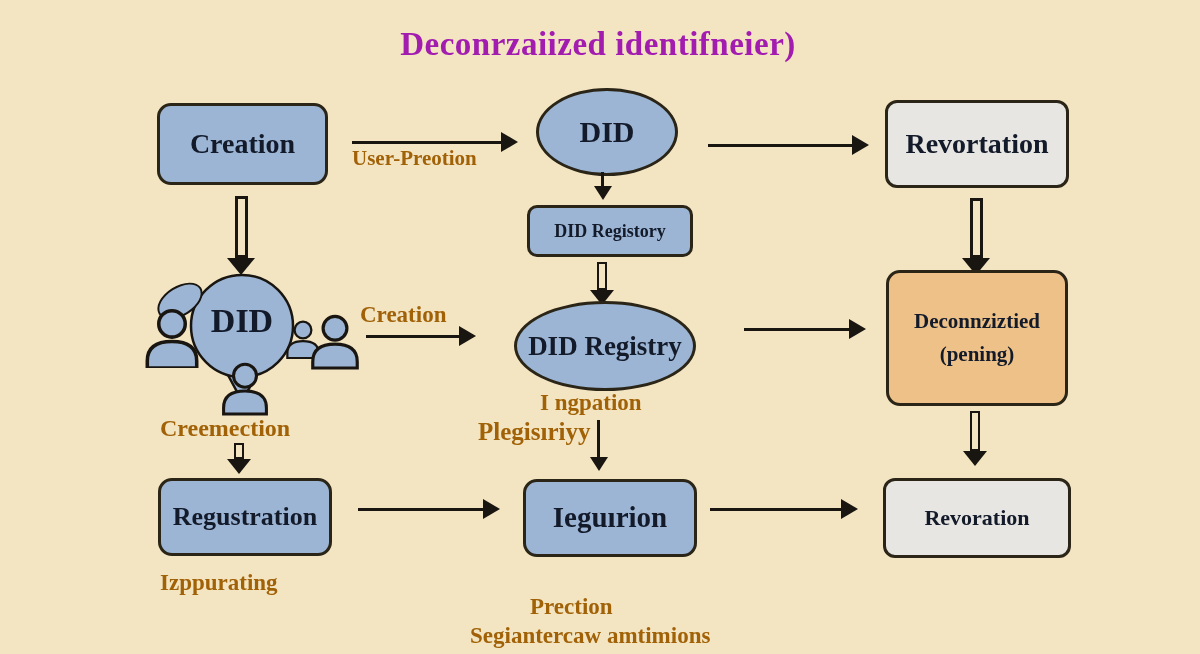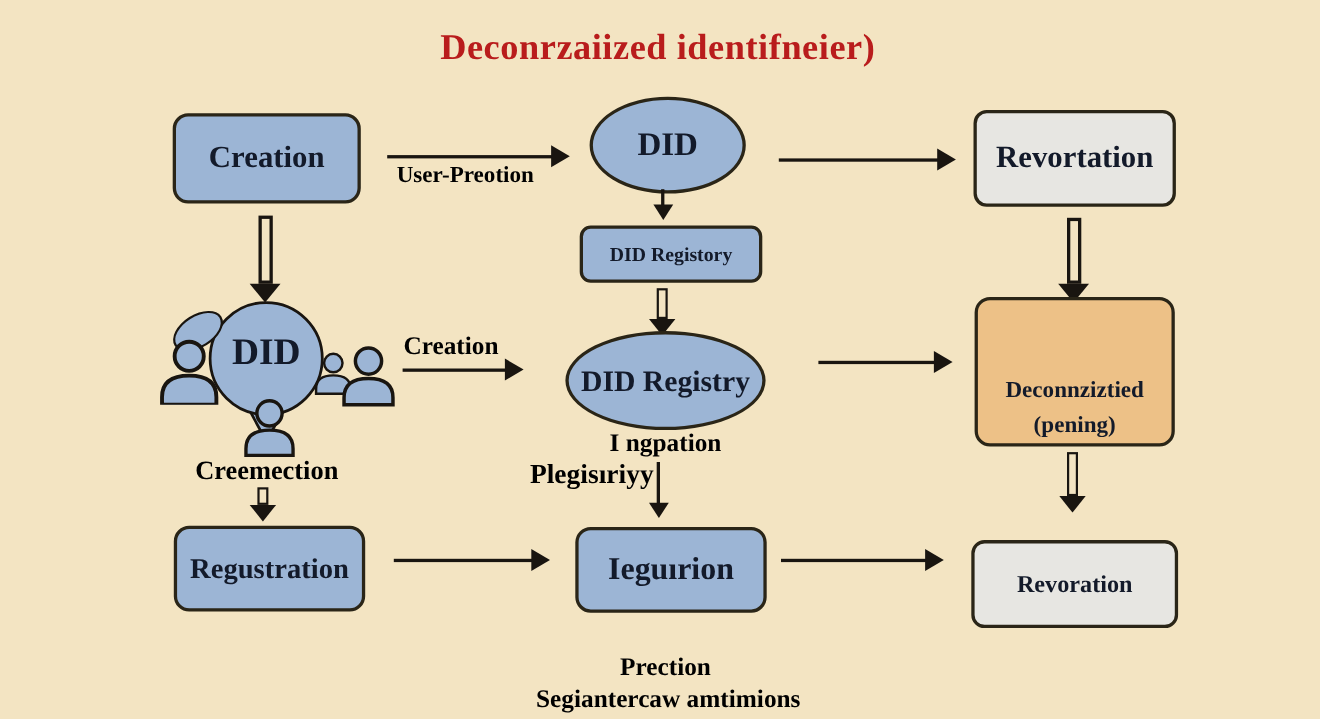--- a/index.html
+++ b/index.html
@@ -3,29 +3,29 @@
 <meta charset="utf-8">
 <style>
   html,body{margin:0;padding:0;}
   .canvas{
     position:relative;width:1200px;height:654px;overflow:hidden;
     background:#f3e4c2;
     font-family:"Liberation Serif","DejaVu Serif",serif;
     color:#18140d;
   }
   .ttl{position:absolute;left:0;top:26px;width:1196px;text-align:center;
-       font-size:33px;font-weight:bold;letter-spacing:.5px;color:#b91c1c;}
+       font-size:33px;font-weight:bold;letter-spacing:.5px;color:#a21caf;}
   .box{position:absolute;border:3px solid #2a2517;border-radius:14px;
        display:flex;flex-direction:column;align-items:center;justify-content:center;
        font-weight:bold;color:#131a2a;text-align:center;line-height:1.35;}
   .blue{background:#9cb5d5;}
   .gray{background:#e7e6e2;border-radius:12px;}
   .orange{background:#edc187;}
   .ellipse{border-radius:50%;}
-  .lbl{position:absolute;font-weight:bold;color:#000000;white-space:nowrap;text-align:center;}
+  .lbl{position:absolute;font-weight:bold;color:#a16207;white-space:nowrap;text-align:left;}
   
   .harrow{position:absolute;height:3px;background:#191510;}
   .harrow::after{content:"";position:absolute;right:-16px;top:-9px;width:0;height:0;
     border-left:17px solid #191510;border-top:10px solid transparent;border-bottom:10px solid transparent;}
   
   .varrow{position:absolute;width:3px;background:#191510;}
   .varrow::after{content:"";position:absolute;left:50%;transform:translateX(-50%);bottom:-13px;
     width:0;height:0;border-top:14px solid #191510;border-left:9px solid transparent;border-right:9px solid transparent;}
   
   .hollow{position:absolute;display:flex;flex-direction:column;align-items:center;}
@@ -124,21 +124,21 @@
   <div class="box blue ellipse" style="left:514px;top:301px;width:176px;height:84px;font-size:27px;">
     <span>DID Registry</span>
   </div>
 
   <div class="lbl" style="left:540px;top:390px;width:130px;font-size:23px;">I ngpation</div>
   <div class="lbl" style="left:478px;top:418px;width:120px;font-size:25px;">Plegisıriyy</div>
   <div class="varrow" style="left:597px;top:420px;height:38px;"></div>
 
   <div class="harrow" style="left:744px;top:328px;width:106px;"></div>
 
-  <div class="box orange" style="left:886px;top:270px;width:176px;height:130px;font-size:21px;line-height:1.55;justify-content:flex-end;">
+  <div class="box orange" style="left:886px;top:270px;width:176px;height:130px;font-size:21px;line-height:1.55;">
     <span>Deconnziztied</span>
     <span>(pening)</span>
   </div>
 
   <div class="hollow small" style="left:963px;top:411px;">
     <div class="shaft" style="height:36px;"></div>
     <div class="head"></div>
   </div>
 
   <div class="box blue" style="left:158px;top:478px;width:168px;height:72px;font-size:26px;">
@@ -146,20 +146,21 @@
   </div>
 
   <div class="harrow" style="left:358px;top:508px;width:126px;"></div>
 
   <div class="box blue" style="left:523px;top:479px;width:168px;height:72px;font-size:29px;">
     <span>Ieguırion</span>
   </div>
 
   <div class="harrow" style="left:710px;top:508px;width:132px;"></div>
 
-  <div class="box gray" style="left:883px;top:478px;width:182px;height:74px;font-size:22px;line-height:1.3;margin-top:13px;">
+  <div class="box gray" style="left:883px;top:478px;width:182px;height:74px;font-size:22px;line-height:1.3;">
     <span>Revoration</span>
   </div>
 
+  <div class="lbl" style="left:160px;top:570px;width:160px;font-size:23px;">Izppurating</div>
   <div class="lbl" style="left:530px;top:594px;width:150px;font-size:23px;">Prection</div>
   <div class="lbl" style="left:470px;top:595px;width:275px;font-size:23px;margin-top:28px;">Segiantercaw amtimions</div>
 
 </div>
 
 </body></html>

